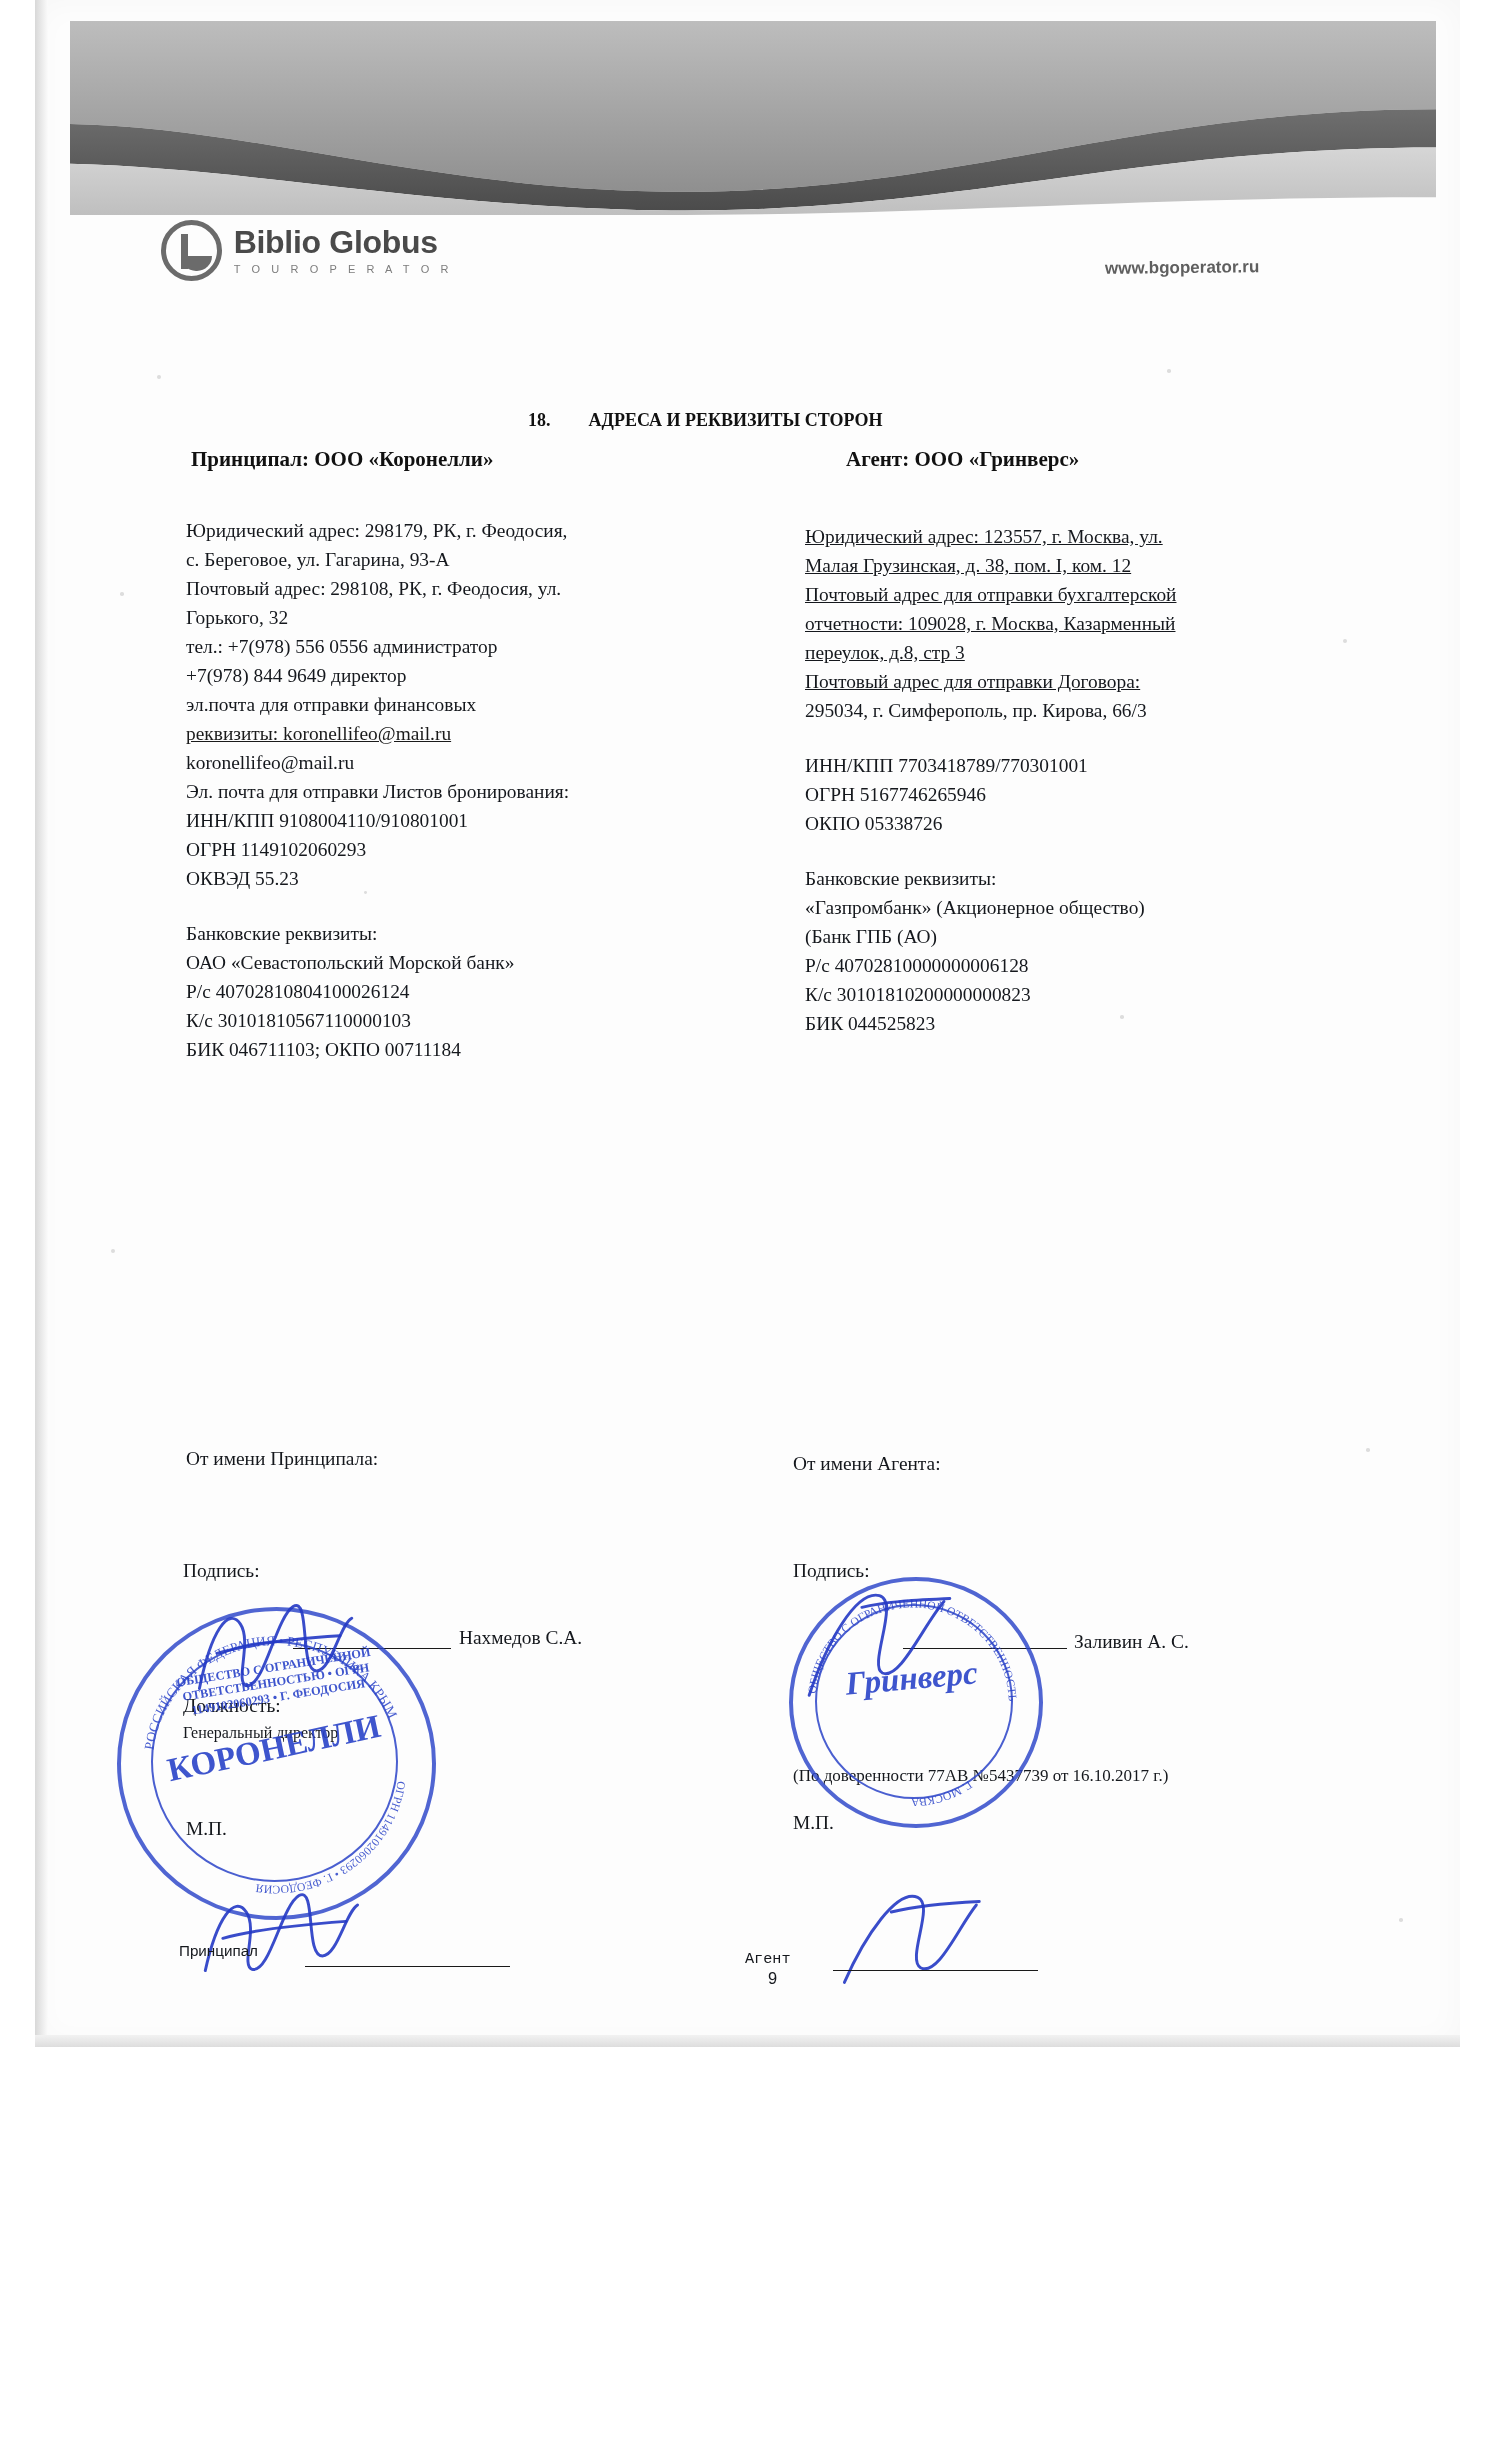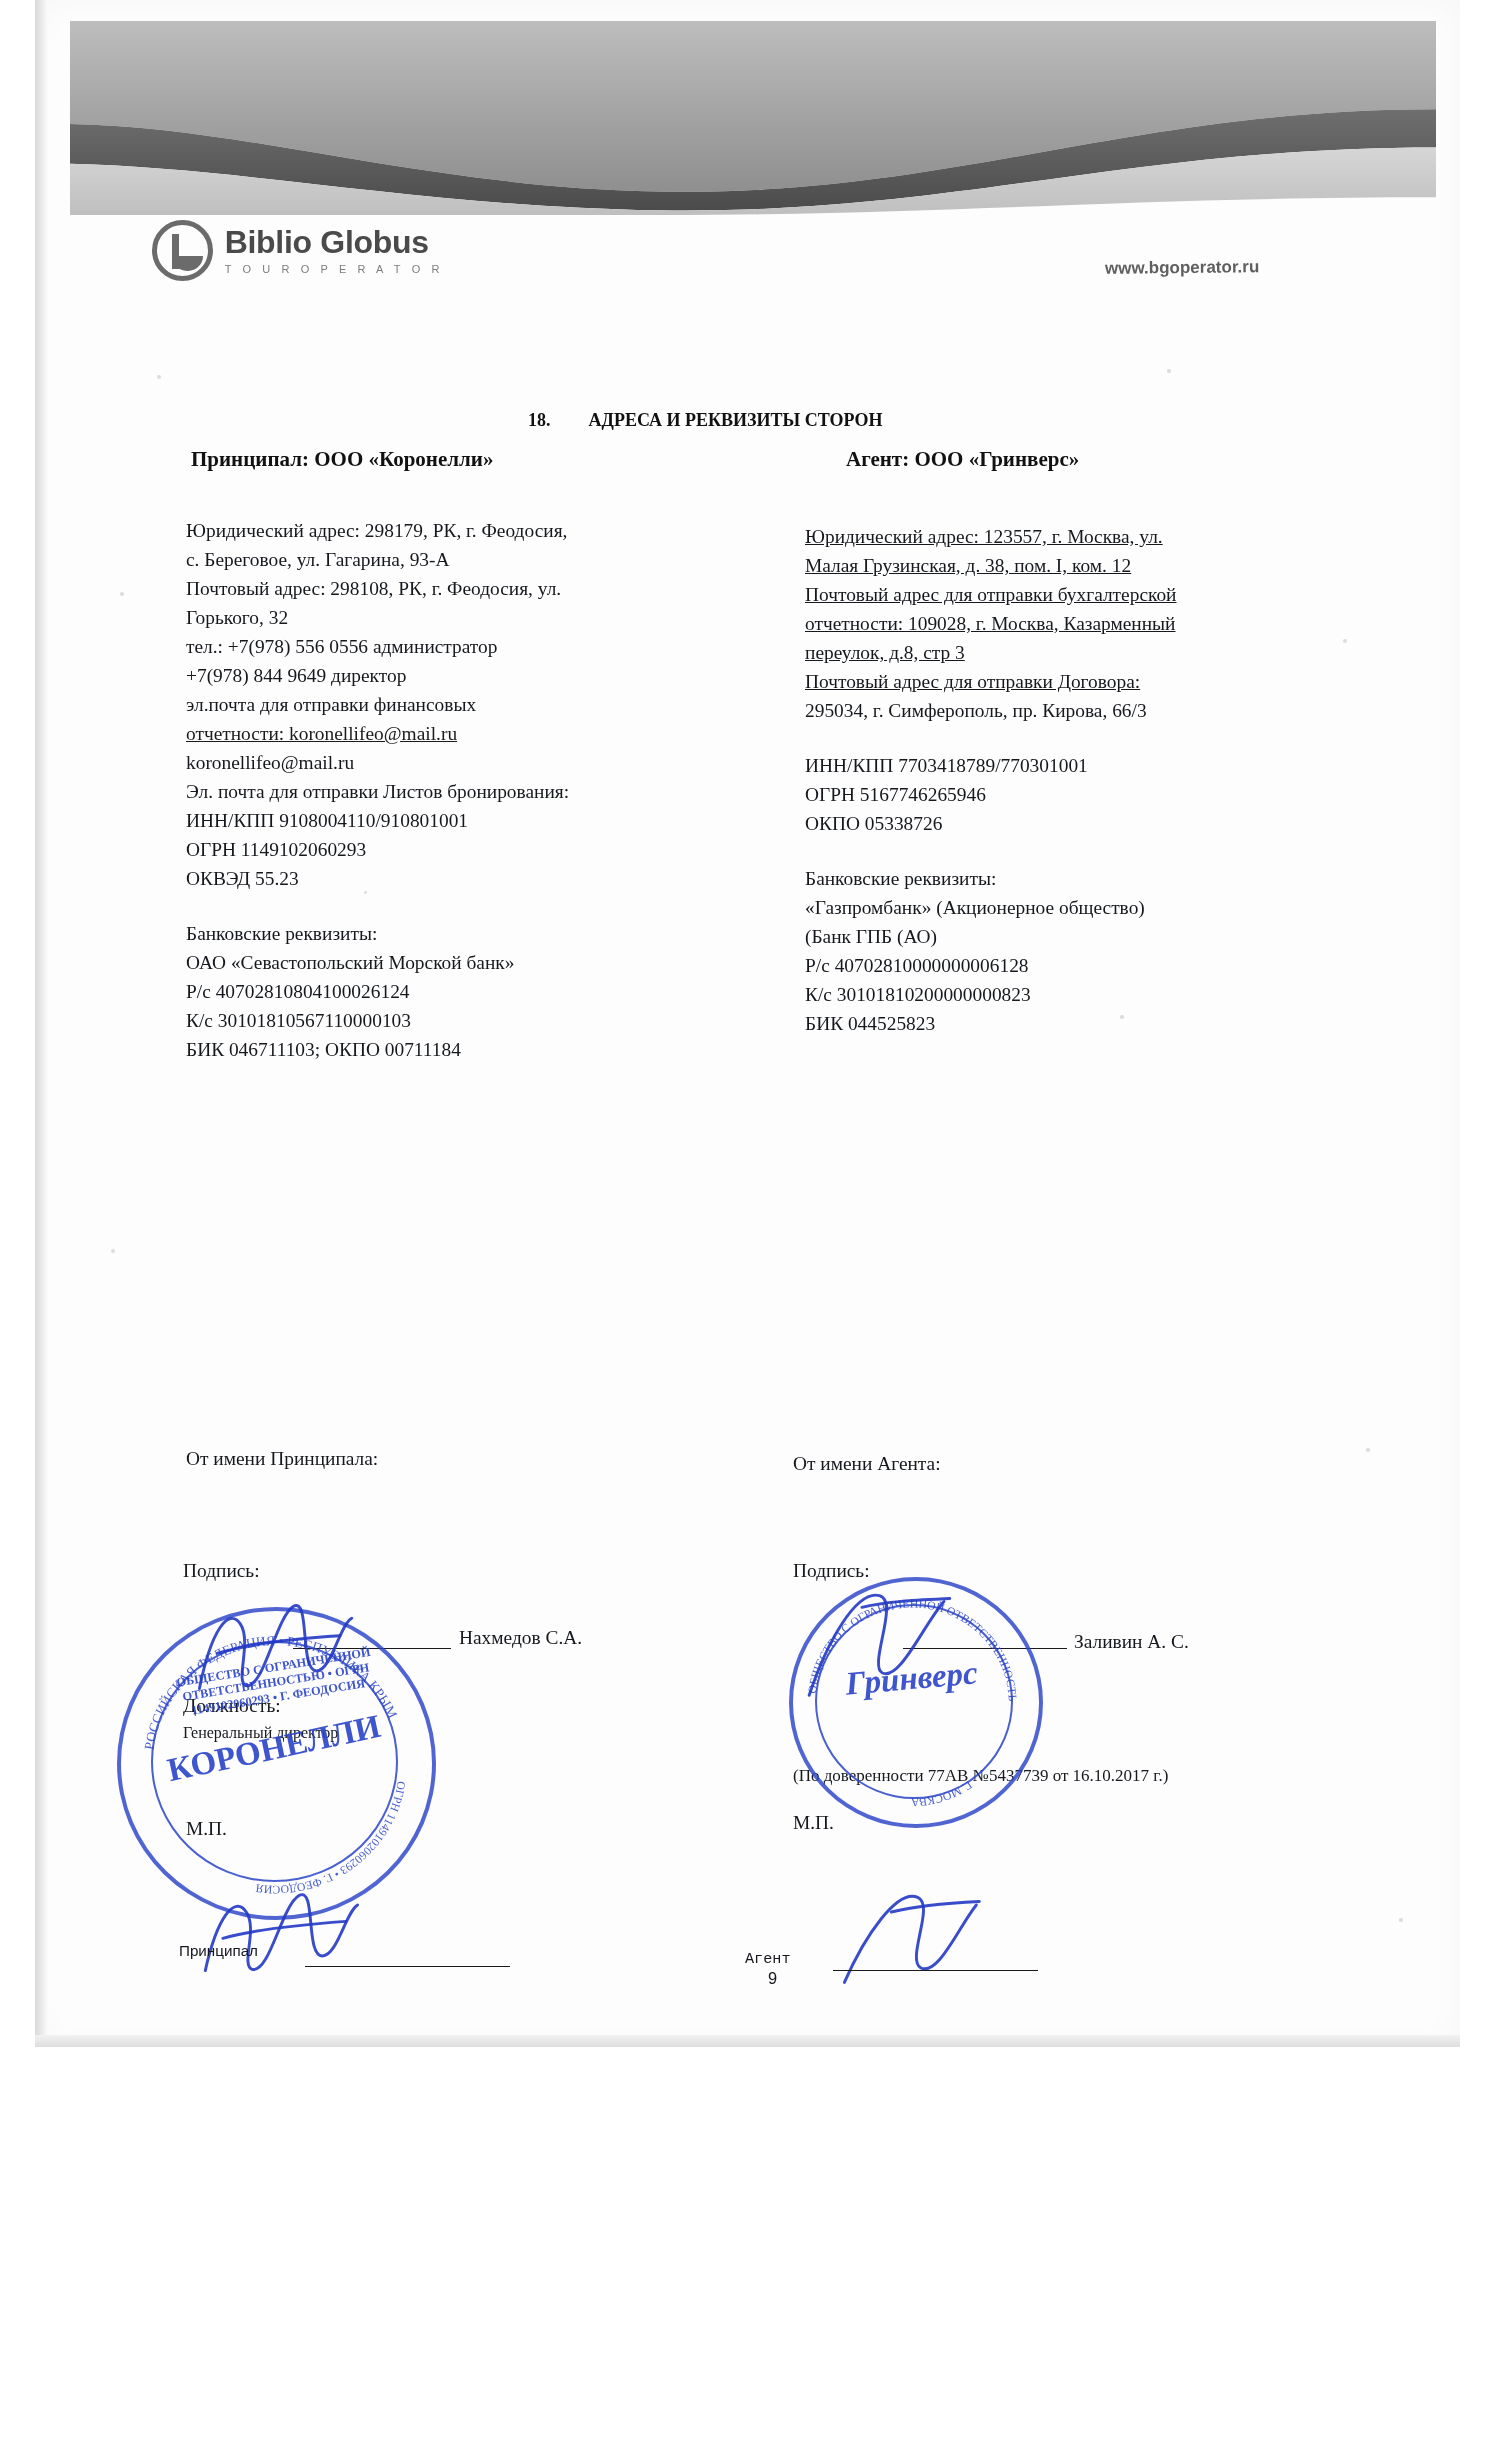--- a/index.html
+++ b/index.html
@@ -50,21 +50,21 @@
     left: 70px;
     top: 20.5px;
     width: 1366px;
     height: 194px;
   }
   .wave-band svg { display:block; width:100%; height:100%; }
 
   
   .logo-block {
     position: absolute;
-    left: 152px;
+    left: 161px;
     top: 220px;
     display: flex;
     align-items: center;
   }
   .logo-mark {
     width: 61px; height: 61px;
     border: 5.3px solid #6b6b6b;
     border-radius: 50%;
     position: relative;
     box-sizing: border-box;
@@ -369,21 +369,21 @@
   <div class="party-title-right">Агент: ООО «Гринверс»</div>
 
   <div class="col-left">
     <div>Юридический адрес: 298179, РК, г. Феодосия,</div>
     <div>с. Береговое, ул. Гагарина, 93-А</div>
     <div>Почтовый адрес: 298108, РК, г. Феодосия, ул.</div>
     <div>Горького, 32</div>
     <div>тел.:  +7(978) 556 0556 администратор</div>
     <div>+7(978) 844 9649 директор</div>
     <div>эл.почта для отправки финансовых</div>
-    <div class="link-u">отчетности: koronellifeo@mail.ru</div>
+    <div class="link-u">реквизиты: koronellifeo@mail.ru</div>
     <div>koronellifeo@mail.ru</div>
     <div>Эл. почта для отправки Листов бронирования:</div>
     <div>ИНН/КПП  9108004110/910801001</div>
     <div>ОГРН 1149102060293</div>
     <div>ОКВЭД 55.23</div>
     <div class="gap"></div>
     <div>Банковские реквизиты:</div>
     <div>ОАО «Севастопольский Морской банк»</div>
     <div>Р/с 40702810804100026124</div>
     <div>К/с 30101810567110000103</div>

